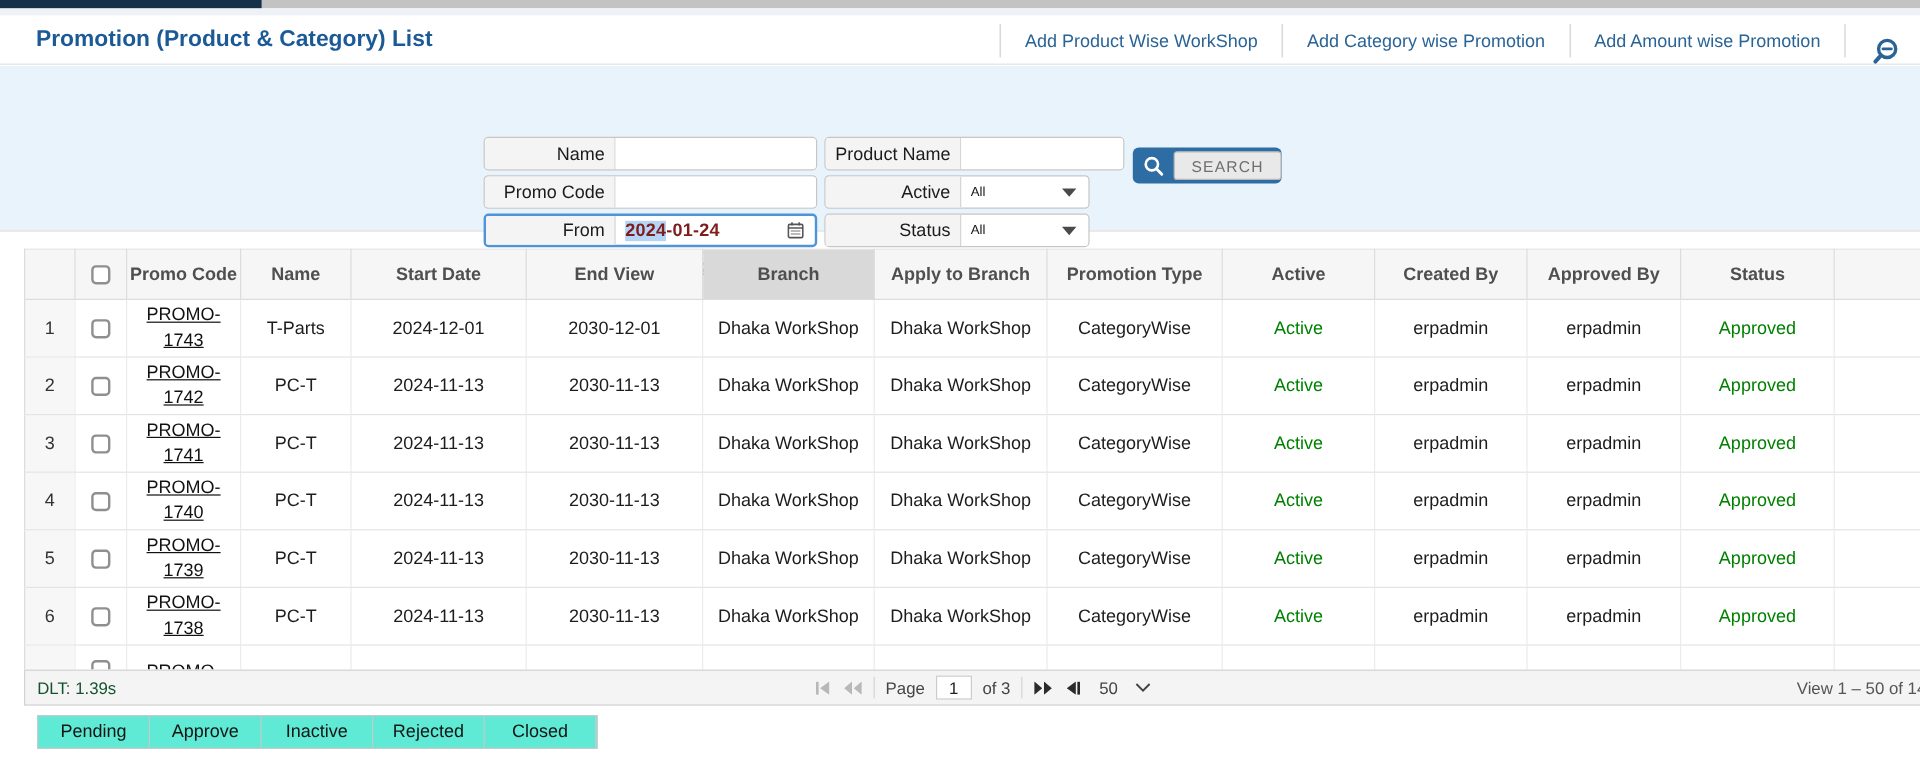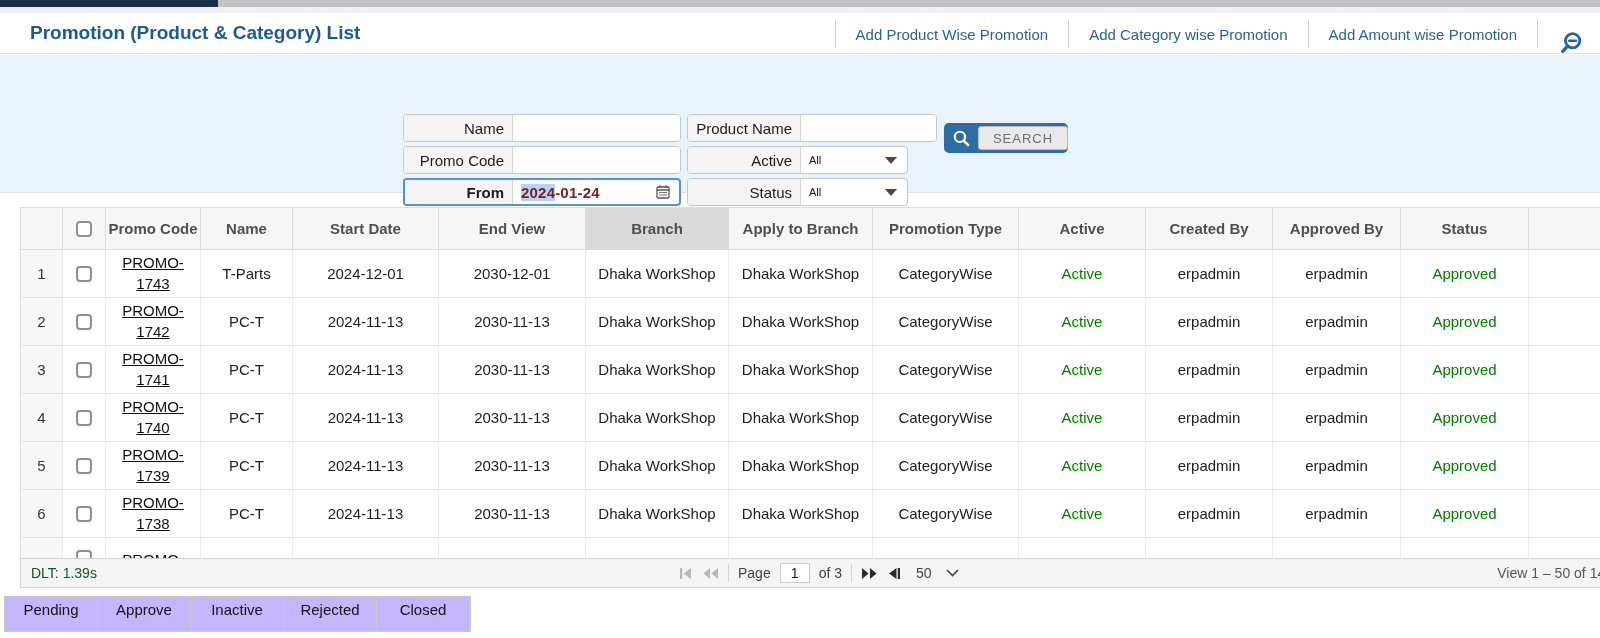--- a/index.html
+++ b/index.html
@@ -31,21 +31,21 @@
   .fg input { border:none; outline:none; flex:1; font-size:15px; padding:0 8px;
     font-family:"Liberation Sans",sans-serif; color:#222; min-width:0; }
   .fg .val { flex:1; display:flex; align-items:center; padding:0 8px; font-size:11px; color:#111; }
   .fg .caret { width:0; height:0; border-left:6px solid transparent; border-right:6px solid transparent;
     border-top:7px solid #4a4a4a; margin:auto 10px auto 0; flex:none; }
   .fg .cal { margin:auto 8px auto 0; flex:none; display:flex; }
   .f-name   { left:403px; top:59px;  width:278px; } .f-name .lbl{ width:109px; }
   .f-product{ left:687px; top:59px;  width:250px; } .f-product .lbl{ width:113px; }
   .f-promo  { left:403px; top:91px;  width:278px; } .f-promo .lbl{ width:109px; }
   .f-active { left:687px; top:91px;  width:221px; } .f-active .lbl{ width:113px; }
-  .f-from   { left:403px; top:123px; width:278px; border:2px solid #4f94d6; } .f-from .lbl{ width:108px;font-weight:bold; }
+  .f-from   { left:403px; top:123px; width:278px; border:2px solid #4f94d6; } .f-from .lbl{ width:108px; }
   .f-status { left:687px; top:123px; width:221px; } .f-status .lbl{ width:113px; }
   .f-to     { left:403px; top:155px; width:278px; } .f-to .lbl{ width:109px; }
   .f-branch { left:687px; top:155px; width:221px; } .f-branch .lbl{ width:113px; }
   .date-val { flex:1; display:flex; align-items:center; padding:0 8px; font-size:15px; color:#7f1d1d;
     font-weight:bold; letter-spacing:.2px; }
   .sel-hl { background:#b5d5f8; }
 
   .search-wrap { position:absolute; left:944px; top:68px; width:124px; height:30px;
     background:#2e6da4; border-radius:5px; display:flex; align-items:center; padding:0; cursor:pointer; }
   .search-icon-box { width:34px; display:flex; align-items:center; justify-content:center; flex:none; }
@@ -80,38 +80,38 @@
     font-size:14px; color:#444; }
   .pager .pg-ic { display:flex; align-items:center; cursor:pointer; }
   .pager .sep { width:1px; height:18px; background:#d5d5d5; }
   .page-input { width:30px; height:20px; background:#fff; border:1px solid #ccc; text-align:center;
     font-size:14px; color:#222; font-family:"Liberation Sans",sans-serif; }
   .page-size { display:flex; align-items:center; gap:14px; cursor:pointer; margin-left:6px; }
   .view-range { position:absolute; right:-6px; top:0; height:28px; display:flex; align-items:center;
     font-size:14px; color:#555; white-space:nowrap; }
 
   
-  .tabs { position:absolute; left:4px; top:596px; height:36px; display:flex;
-    border:1px solid #c9c9c9; background:#c4b5fd; }
+  .tabs { position:absolute; left:31px; top:596px; height:28px; display:flex;
+    border:1px solid #c9c9c9; background:#5eead4; }
   .tab { width:93px; text-align:center; line-height:26px; font-size:15px; color:#141414;
     border-right:1px solid #c9c9c9; cursor:pointer; }
 </style>
 </head>
 <body>
 
 <div class="top-strip">
   <div class="active-seg"></div>
 </div>
 <div class="sub-strip"></div>
 
 <div class="page-header">
   <div class="page-title">Promotion (Product &amp; Category) List</div>
   <div class="header-actions">
     <span class="hdr-divider"></span>
-    <span class="action-link">Add Product Wise Promotion</span>
+    <span class="action-link">Add Product Wise WorkShop</span>
     <span class="hdr-divider"></span>
     <span class="action-link">Add Category wise Promotion</span>
     <span class="hdr-divider"></span>
     <span class="action-link">Add Amount wise Promotion</span>
     <span class="hdr-divider"></span>
   </div>
   <div class="zoom-btn">
     <svg width="26" height="26" viewBox="0 0 24 24">
       <circle cx="13.5" cy="9" r="6.6" fill="none" stroke="#2a6496" stroke-width="2.6"></circle>
       <line x1="10.3" y1="9" x2="16.7" y2="9" stroke="#2a6496" stroke-width="2.2" stroke-linecap="round"></line>

